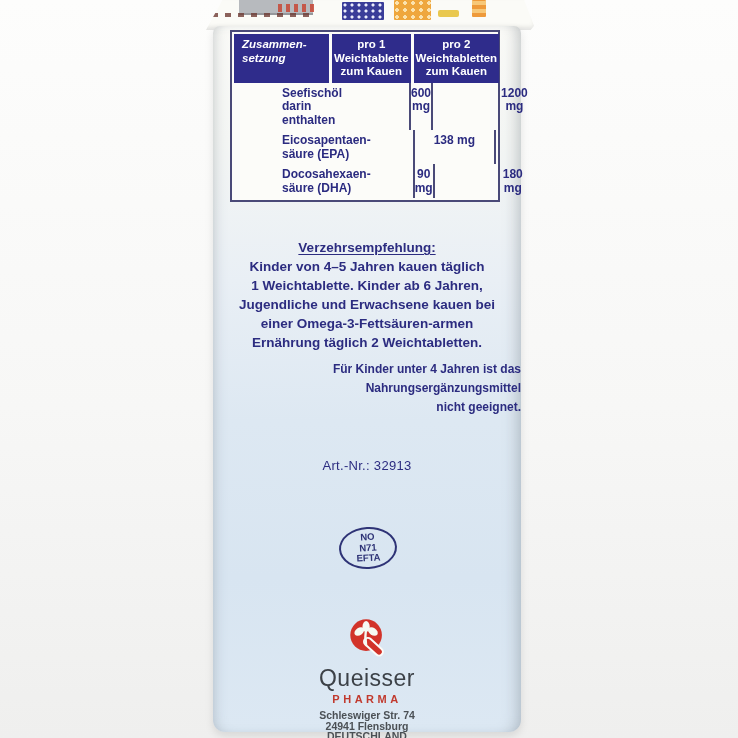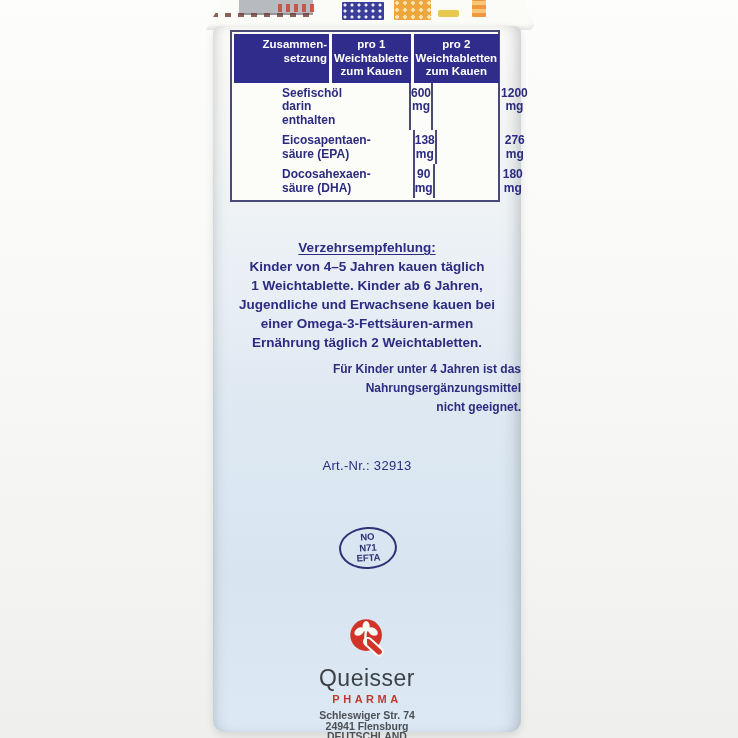--- a/index.html
+++ b/index.html
@@ -47,21 +47,21 @@
   
   .comp-table{
     position:absolute;left:17px;top:4px;width:270px;box-sizing:border-box;
     border:2px solid #4a4a78;background:#fcfcf9;padding:2px;
   }
   .thead{display:flex;gap:3px;}
   .th{
     background:#2f2c8b;color:#ffffff;font-size:11.5px;line-height:13.5px;
     font-weight:700;padding:4px 2px;white-space:pre-line;box-sizing:border-box;
   }
-  .th.c1{flex:0 0 95px;text-align:right;padding-left:23px;}
+  .th.c1{flex:0 0 95px;text-align:left;padding-left:8px;font-style:italic;}
   .th.c2,.th.c3{flex:1;text-align:center;}
   .tr{display:flex;}
   .td{
     color:#2b2b80;font-size:12px;line-height:13.5px;font-weight:700;
     white-space:pre-line;box-sizing:border-box;padding-top:4px;padding-bottom:3px;margin-left:40px;
   }
   .td.label{flex:0 0 95px;padding-left:8px;padding-right:2px;text-align:left;}
   .td.v1{flex:1;text-align:center;border-left:2px solid #4a4a78;border-right:2px solid #4a4a78;}
   .td.v2{flex:1;text-align:center;padding-left:28px;}
   .tr-1 .td,.tr-2 .td,.tr-3 .td{min-height:32px;}
@@ -124,21 +124,20 @@
       <div class="tr tr-1">
         <div class="td label">Seefischöl
 darin enthalten</div>
         <div class="td v1">600 mg</div>
         <div class="td v2">1200 mg</div>
       </div>
       <div class="tr tr-2">
         <div class="td label">Eicosapentaen-
 säure (EPA)</div>
         <div class="td v1">138 mg</div>
-        <div class="td v2">276 mg</div>
       </div>
       <div class="tr tr-3">
         <div class="td label">Docosahexaen-
 säure (DHA)</div>
         <div class="td v1">90 mg</div>
         <div class="td v2">180 mg</div>
       </div>
     </div>
 
     <div class="dosage">

